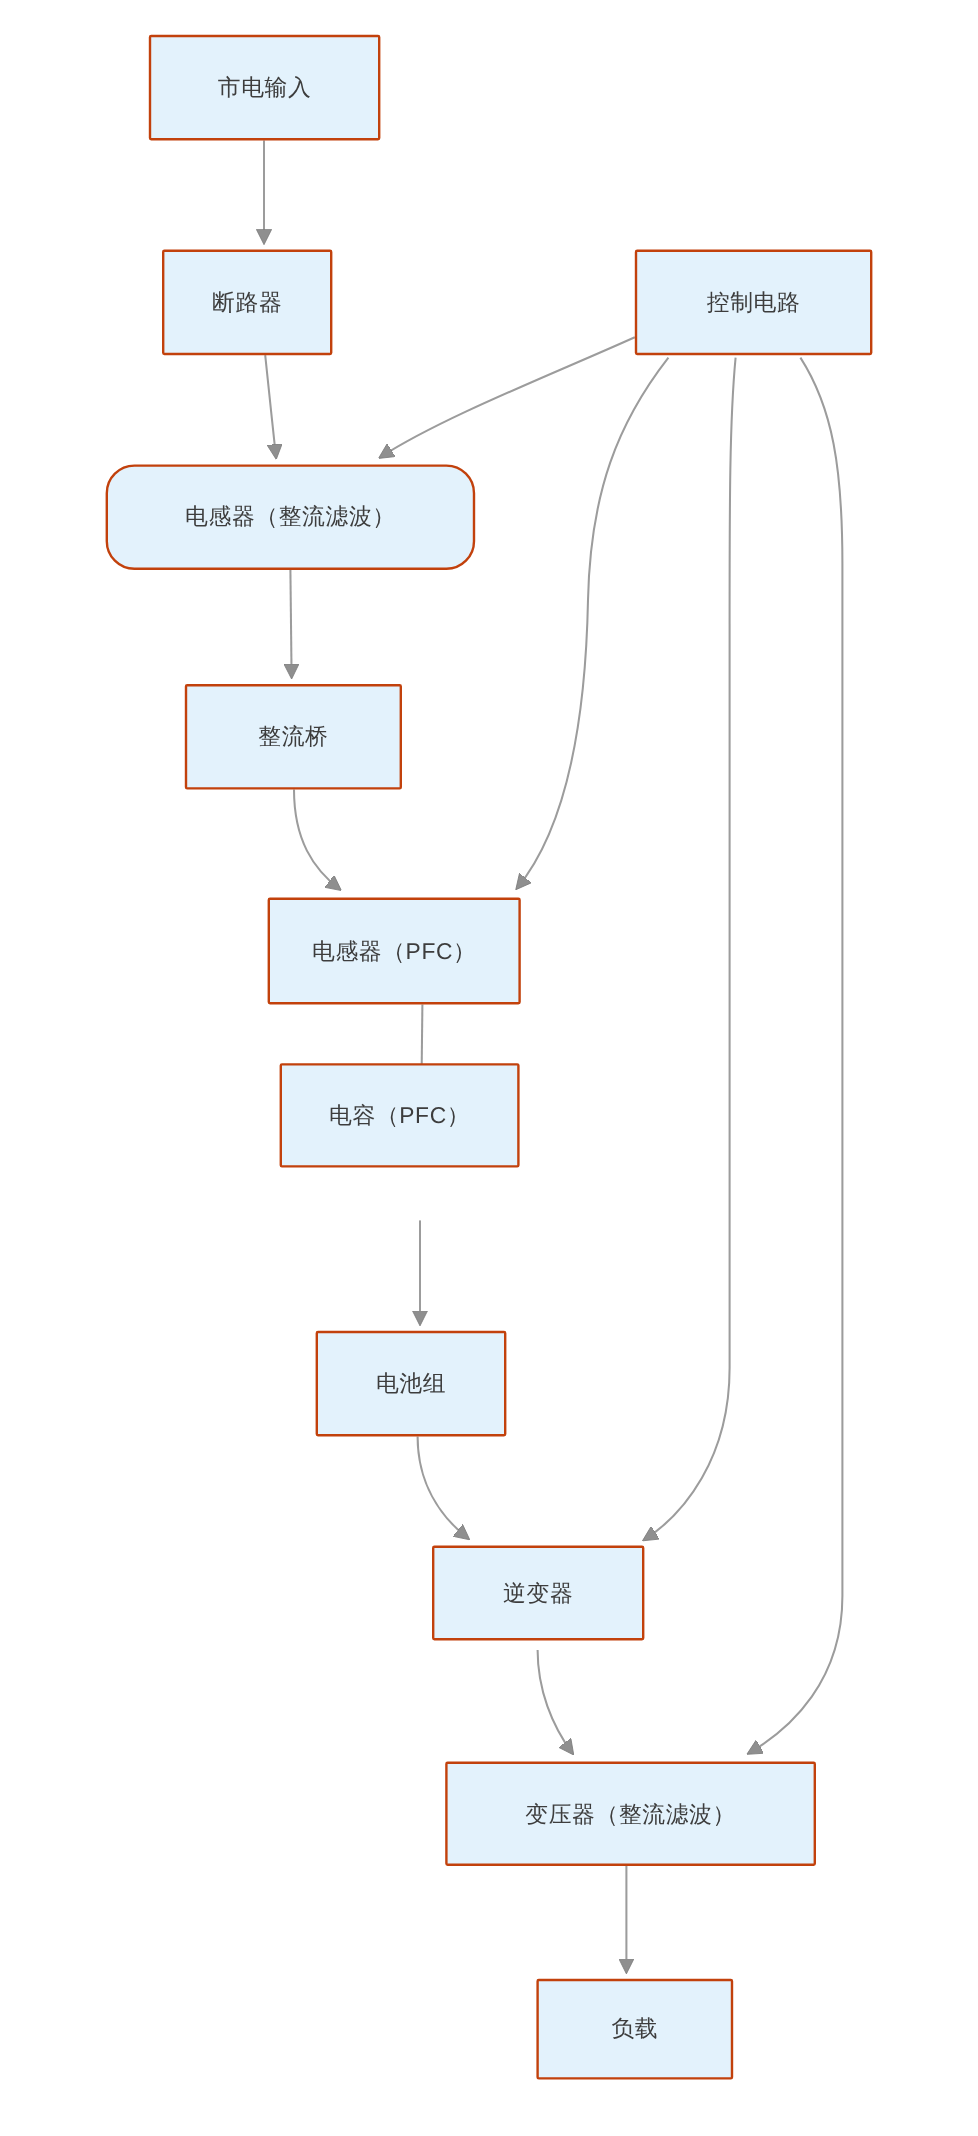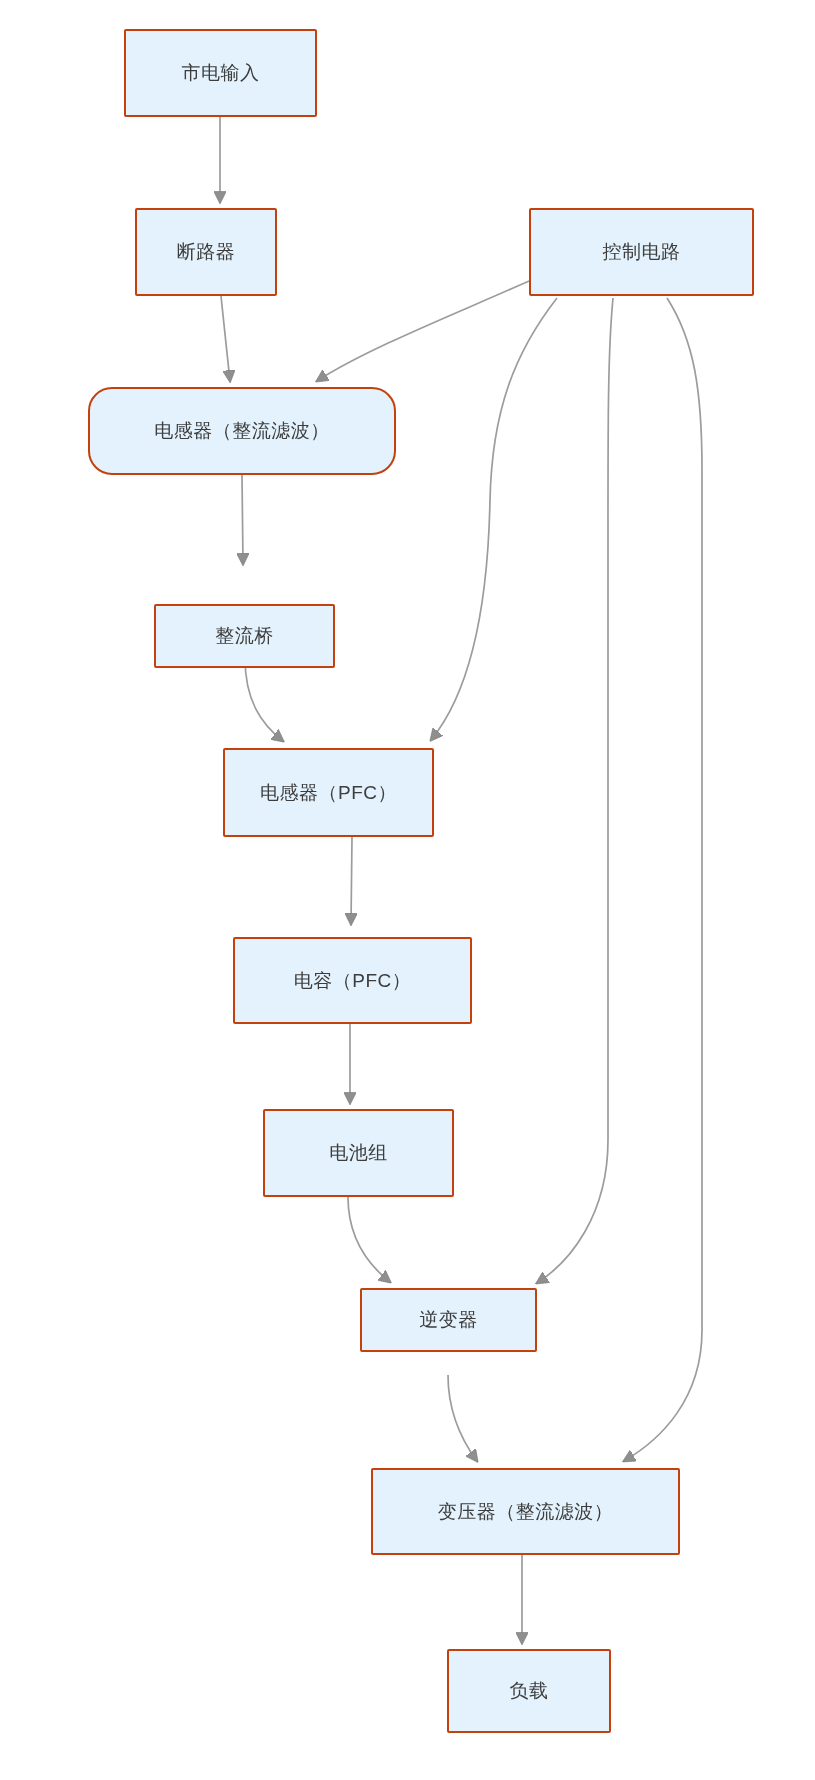--- a/index.html
+++ b/index.html
@@ -37,27 +37,27 @@
     text-align: center;
   }
   .edge {
     fill: none;
     stroke: #9c9c9c;
     stroke-width: 1.7;
   }
   
   .n-mains        { left:124px; top:29px;   width:193px; height:88px; }
   .n-breaker      { left:135px; top:208px;  width:142px; height:88px; }
-  .n-control      { left:529px; top:208px;  width:225px; height:88px; }
+  .n-control      { left:529px; top:208px;  width:198px; height:88px; }
   .n-ind-filter   { left:88px;  top:387px;  width:308px; height:88px;border-radius:24px; }
-  .n-bridge       { left:154px; top:604px;  width:181px; height:64px; }
+  .n-bridge       { left:154px; top:570px;  width:181px; height:88px; }
   .n-ind-pfc      { left:223px; top:748px;  width:211px; height:89px; }
-  .n-cap-pfc      { left:233px; top:937px;  width:239px; height:87px; }
-  .n-battery      { left:263px; top:1109px; width:191px; height:88px; }
-  .n-inverter     { left:360px; top:1288px; width:177px; height:64px; }
+  .n-cap-pfc      { left:233px; top:886px;  width:200px; height:87px; }
+  .n-battery      { left:263px; top:1109px; width:159px; height:88px; }
+  .n-inverter     { left:360px; top:1288px; width:177px; height:79px; }
   .n-transformer  { left:371px; top:1468px; width:309px; height:87px; }
   .n-load         { left:447px; top:1649px; width:164px; height:84px; }
 </style>
 </head>
 <body>
 
 <div id="canvas">
 
   <svg id="edge-layer" viewBox="0 0 815 1780" xmlns="http://www.w3.org/2000/svg">
     <defs>

